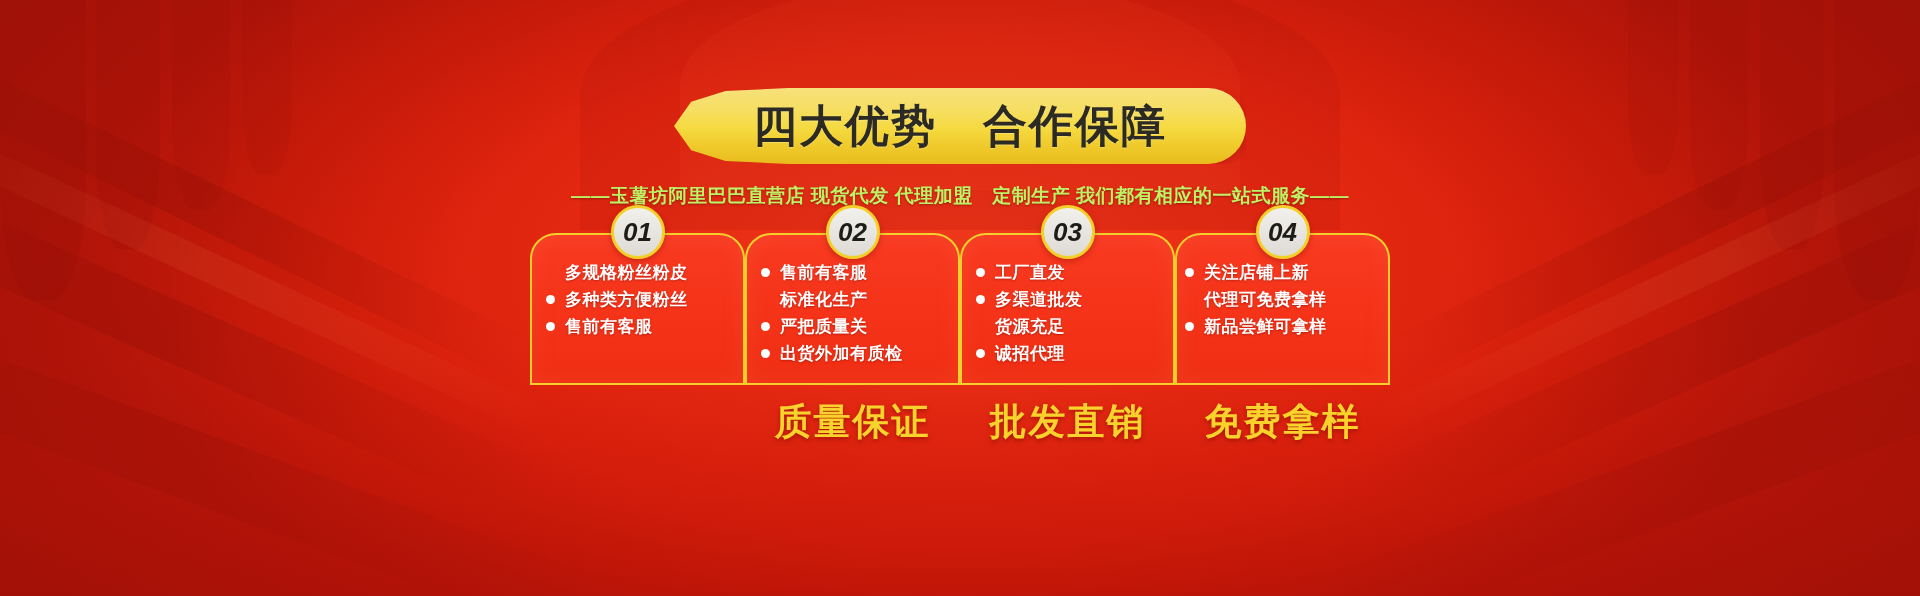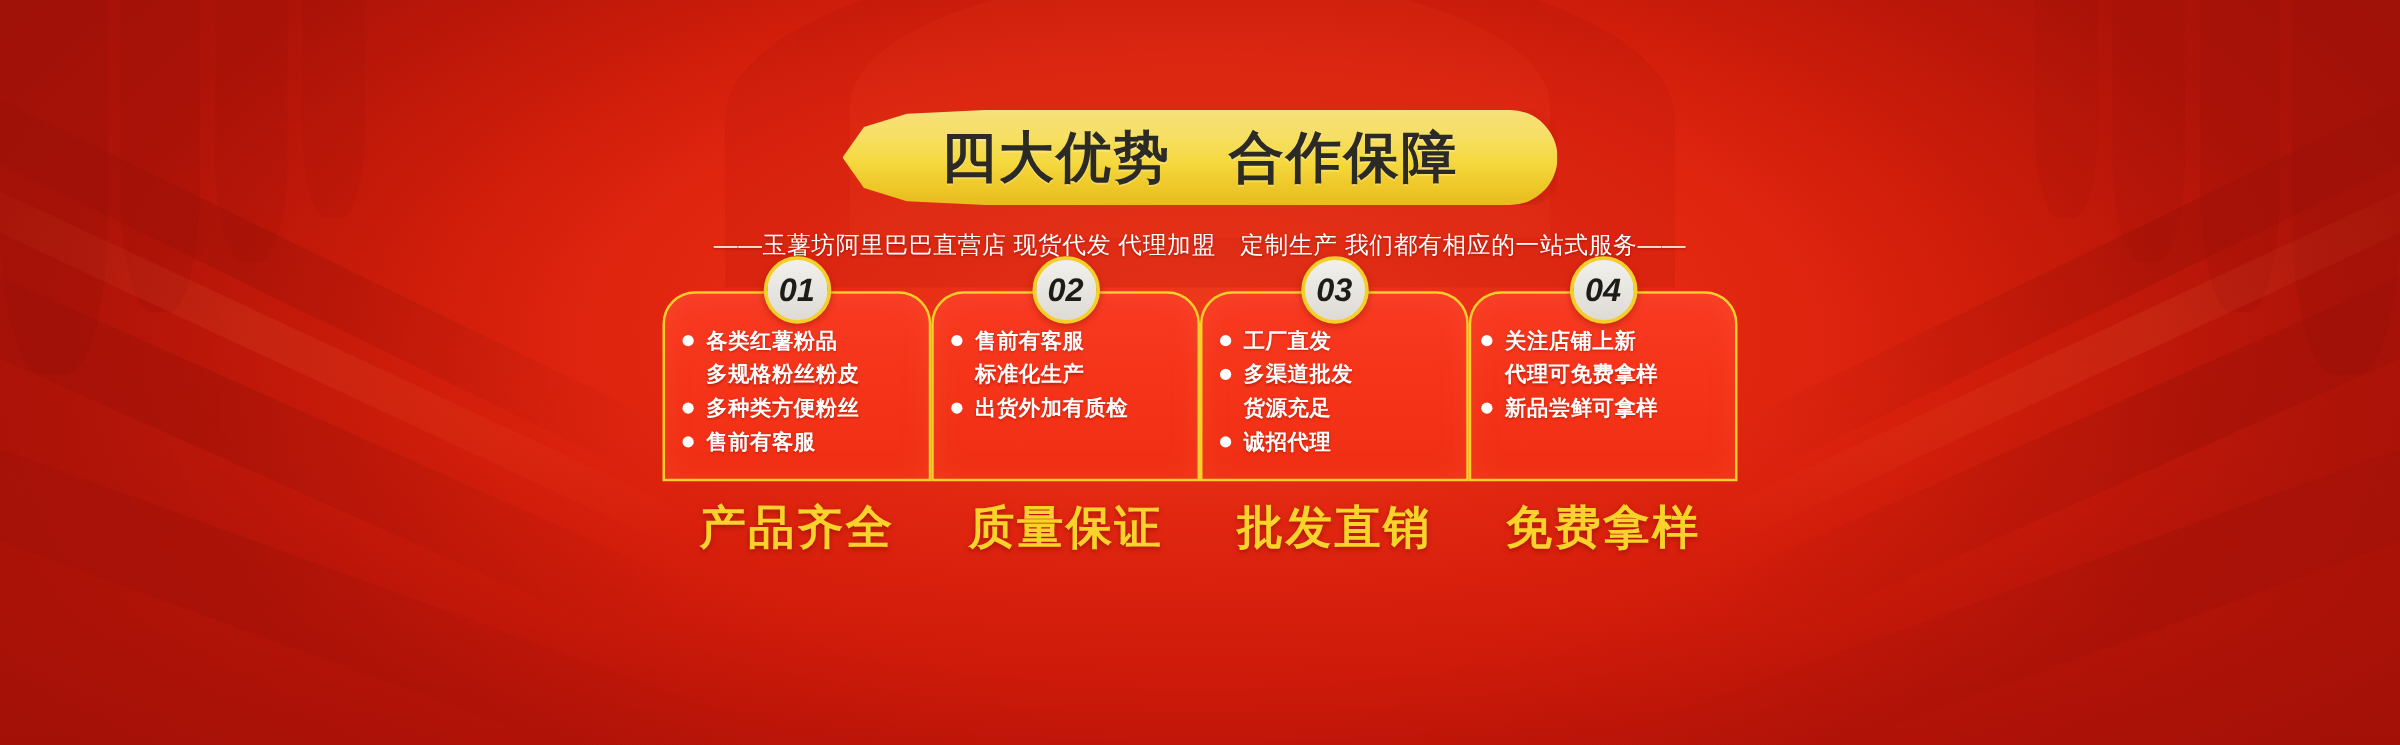--- a/index.html
+++ b/index.html
@@ -58,22 +58,22 @@
   .pill-title {
     position:absolute; inset:0;
     display:flex; align-items:center; justify-content:center;
     font-size:44px; font-weight:bold; color:#2c2a25; letter-spacing:2px;
     white-space:pre;
     text-shadow:0 1px 0 rgba(255,255,255,0.25);
   }
 
   .subtitle {
     position:absolute; left:50%; top:183px; transform:translateX(-50%);
-    font-size:19px; color:#ffffff; white-space:pre;
-    letter-spacing:0.5px; font-weight:400;
+    font-size:19px; color:#bef264; white-space:pre;
+    letter-spacing:0.5px; font-weight:700;
     text-shadow:0 1px 2px rgba(110,10,4,0.55);
   }
 
   
   .cards {
     position:absolute; left:50%; top:205px; transform:translateX(-50%);
     width:1000px; height:290px;
     display:flex; justify-content:center;
   }
   .card { position:relative; width:215px; height:290px; }
@@ -173,50 +173,49 @@
 
   <div class="subtitle">——玉薯坊阿里巴巴直营店 现货代发 代理加盟　定制生产 我们都有相应的一站式服务——</div>
 
   <div class="cards">
 
     <div class="card">
       <div class="badge">01</div>
       <div class="shield"></div>
       <div class="bullets">
         <div class="bline">
-            <span class="dot"></span>
-            <span class="btext">各类红薯粉品</span>
-          </div>
-        <div class="bline">
             <span class="dot hidden"></span>
             <span class="btext">多规格粉丝粉皮</span>
           </div>
         <div class="bline">
             <span class="dot"></span>
             <span class="btext">多种类方便粉丝</span>
           </div>
         <div class="bline">
             <span class="dot"></span>
             <span class="btext">售前有客服</span>
           </div>
       </div>
-      <div class="card-title">产品齐全</div>
     </div>
 
     <div class="card">
       <div class="badge">02</div>
       <div class="shield"></div>
       <div class="bullets">
         <div class="bline">
             <span class="dot"></span>
             <span class="btext">售前有客服</span>
           </div>
         <div class="bline">
             <span class="dot hidden"></span>
             <span class="btext">标准化生产</span>
+          </div>
+        <div class="bline">
+            <span class="dot"></span>
+            <span class="btext">严把质量关</span>
           </div>
         <div class="bline">
             <span class="dot"></span>
             <span class="btext">出货外加有质检</span>
           </div>
       </div>
       <div class="card-title">质量保证</div>
     </div>
 
     <div class="card">

